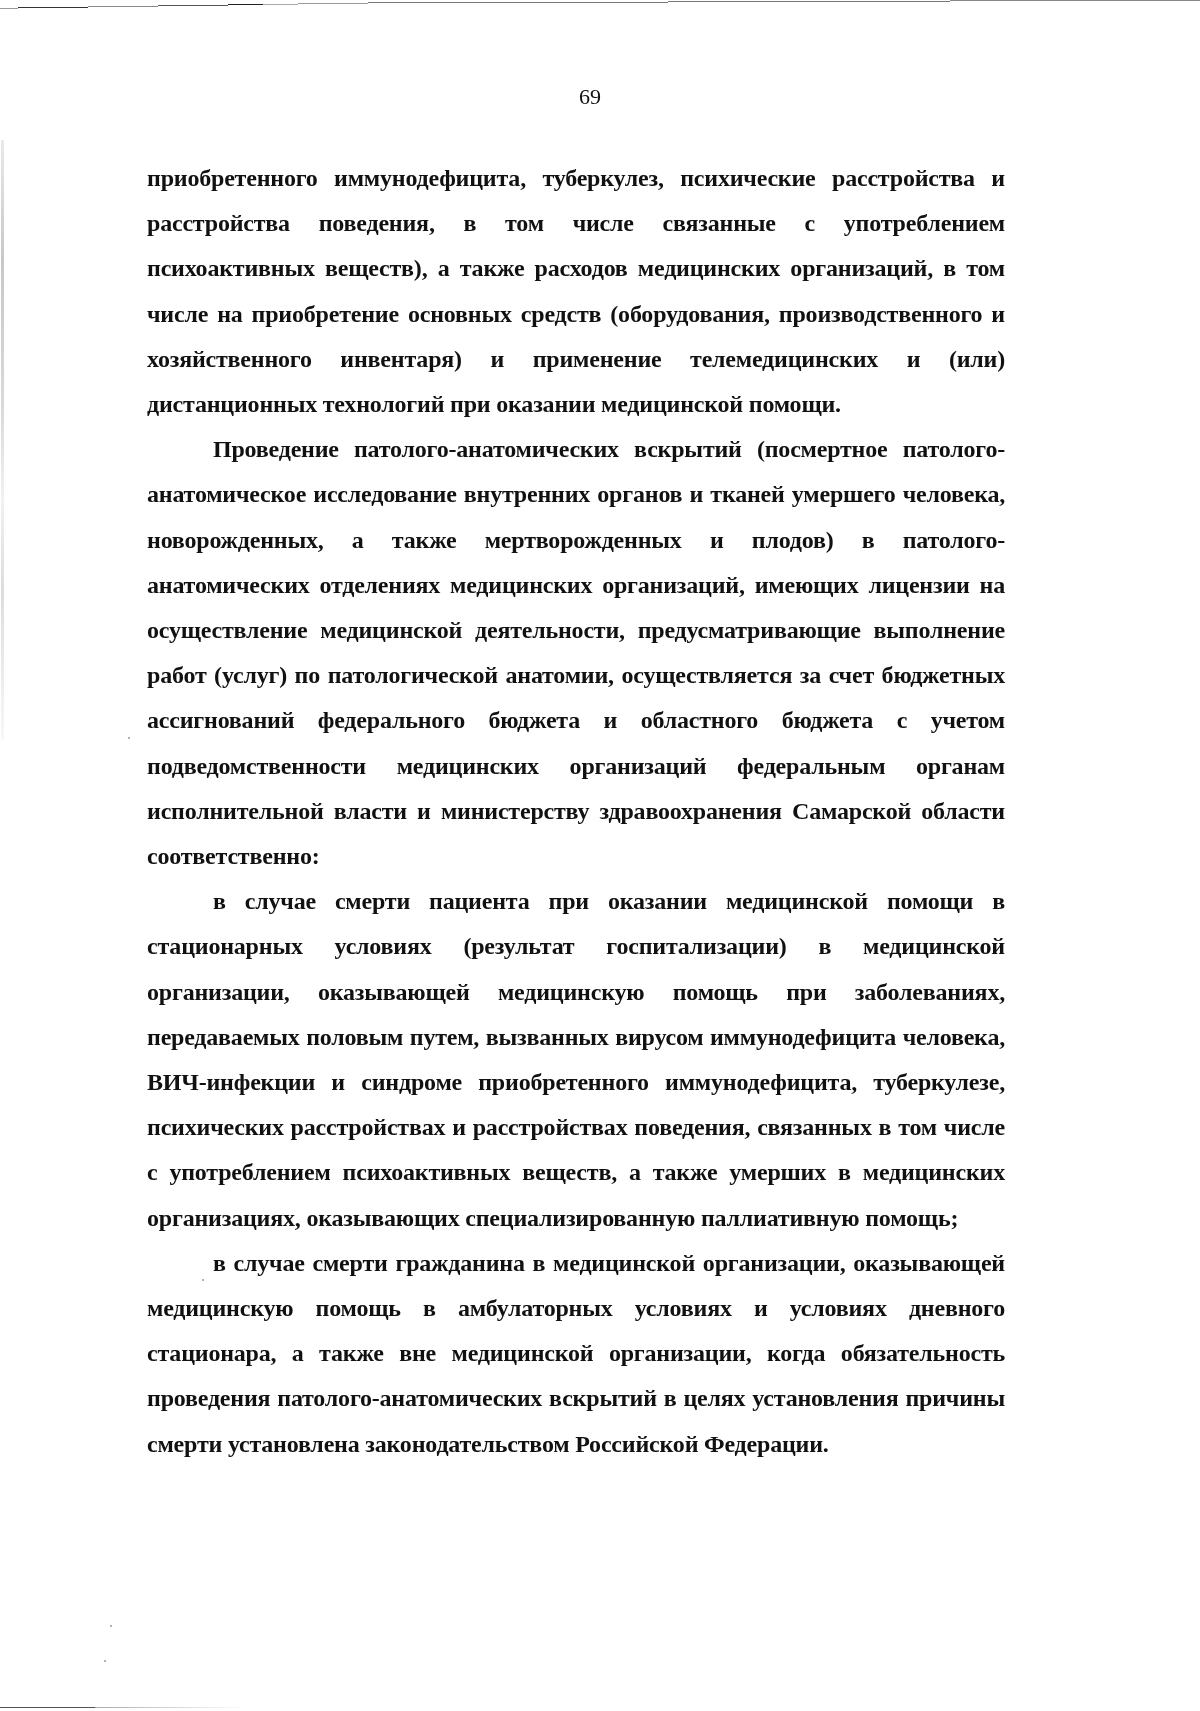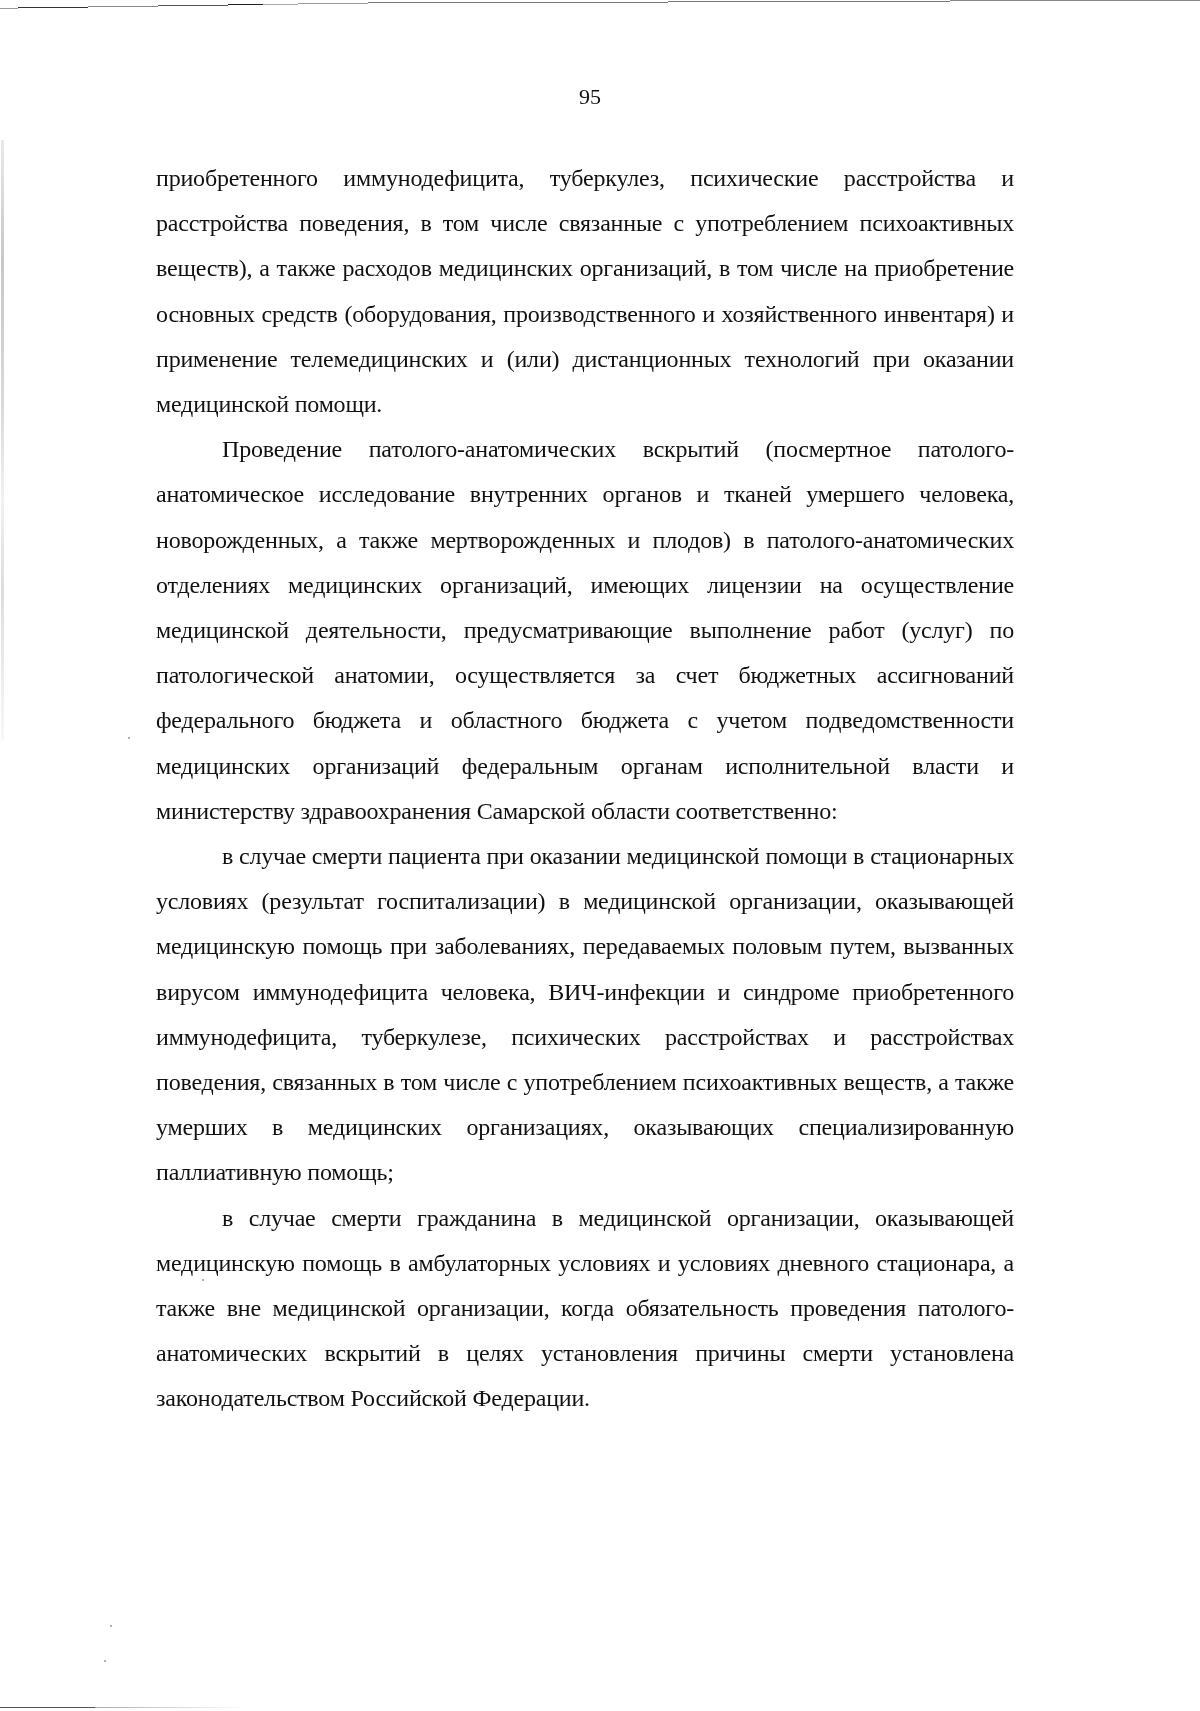--- a/index.html
+++ b/index.html
@@ -56,28 +56,29 @@
       position: absolute;
       left: 0;
       width: 1180px;
       top: 84px;
       text-align: center;
       font-size: 22px;
       line-height: 26px;
     }
     .text-block {
       position: absolute;
-      left: 156px;
+      left: 147px;
       top: 156px;
       width: 858px;
       font-size: 24px;
       line-height: 45.2px;
       text-align: justify;
       letter-spacing: -0.2px;
       word-spacing: 0px;
+      font-weight: bold;
     }
     .text-block p {
       margin: 0;
       padding: 0;
     }
     .text-block p.indent {
       text-indent: 66px;
     }
     .speck {
       position: absolute;
@@ -103,20 +104,20 @@
   <div class="seg" style="left:950px;top:0px;width:250px;background:#888;"></div>
 </div>
 <div class="scan-left-edge"></div>
 <div class="scan-bottom-edge"></div>
 <div class="scan-bottom-edge-faint"></div>
 <div class="speck" style="left:128px;top:737px;"></div>
 <div class="speck" style="left:110px;top:1625px;"></div>
 <div class="speck" style="left:104px;top:1660px;"></div>
 <div class="speck" style="left:202px;top:1279px;"></div>
 
-<div class="page-number">95</div>
+<div class="page-number">69</div>
 
 <div class="text-block">
   <p class="para">приобретенного иммунодефицита, туберкулез, психические расстройства и расстройства поведения, в том числе связанные с употреблением психоактивных веществ), а также расходов медицинских организаций, в том числе на приобретение основных средств (оборудования, производственного и хозяйственного инвентаря) и применение телемедицинских и (или) дистанционных технологий при оказании медицинской помощи.</p>
   <p class="para indent">Проведение патолого-анатомических вскрытий (посмертное патолого-анатомическое исследование внутренних органов и тканей умершего человека, новорожденных, а также мертворожденных и плодов) в патолого-анатомических отделениях медицинских организаций, имеющих лицензии на осуществление медицинской деятельности, предусматривающие выполнение работ (услуг) по патологической анатомии, осуществляется за счет бюджетных ассигнований федерального бюджета и областного бюджета с учетом подведомственности медицинских организаций федеральным органам исполнительной власти и министерству здравоохранения Самарской области соответственно:</p>
   <p class="para indent">в случае смерти пациента при оказании медицинской помощи в стационарных условиях (результат госпитализации) в медицинской организации, оказывающей медицинскую помощь при заболеваниях, передаваемых половым путем, вызванных вирусом иммунодефицита человека, ВИЧ-инфекции и синдроме приобретенного иммунодефицита, туберкулезе, психических расстройствах и расстройствах поведения, связанных в том числе с употреблением психоактивных веществ, а также умерших в медицинских организациях, оказывающих специализированную паллиативную помощь;</p>
   <p class="para indent">в случае смерти гражданина в медицинской организации, оказывающей медицинскую помощь в амбулаторных условиях и условиях дневного стационара, а также вне медицинской организации, когда обязательность проведения патолого-анатомических вскрытий в целях установления причины смерти установлена законодательством Российской Федерации.</p>
 </div>
 
 </body></html>

